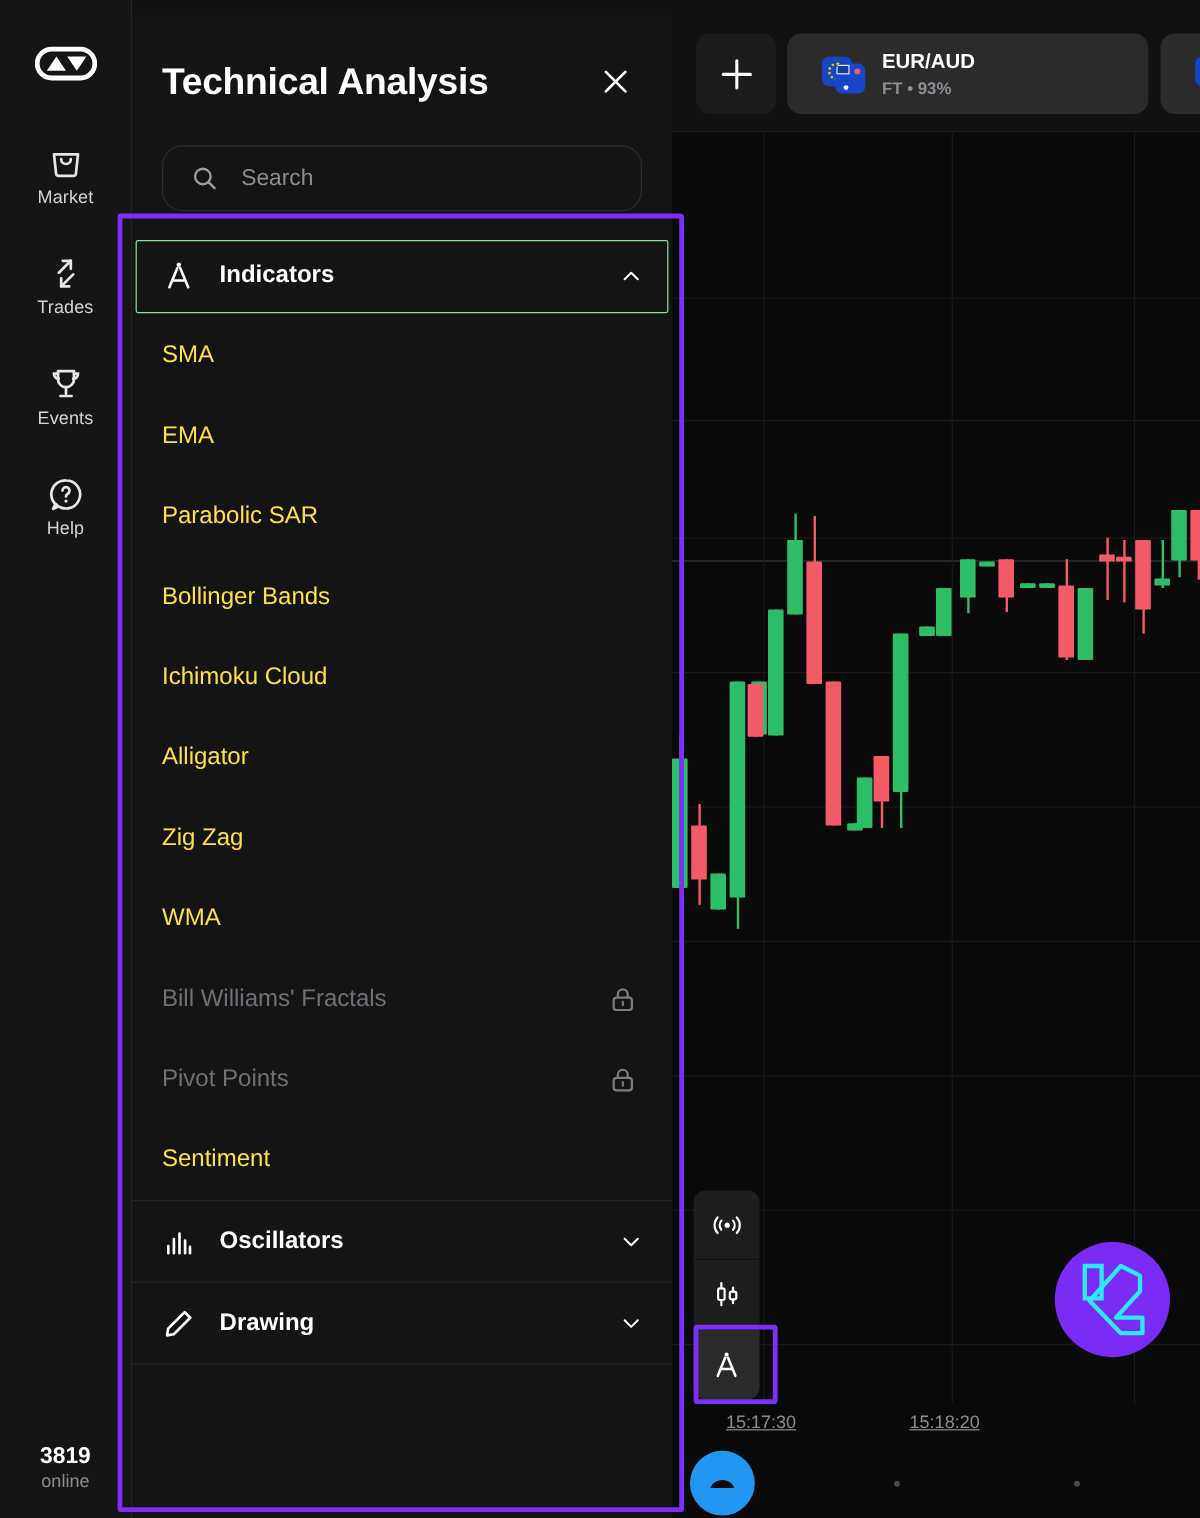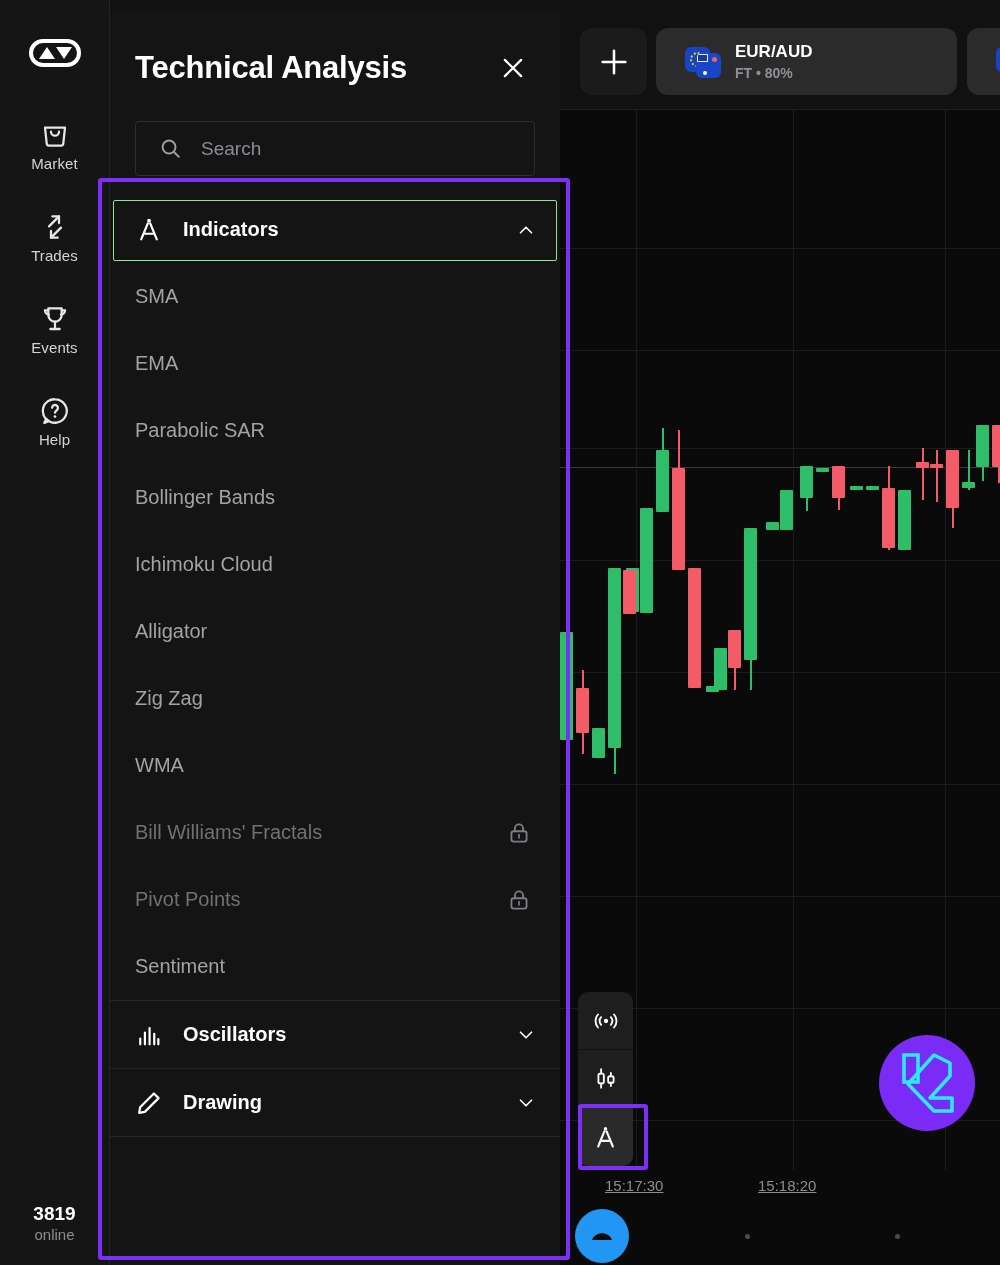--- a/index.html
+++ b/index.html
@@ -131,39 +131,39 @@
     position: absolute; left: 110px; top: 12px; width: 450px; height: 1265px;
     background: #141414; z-index: 5; overflow: hidden;
   }
   .ta-header {
     display: flex; align-items: center; justify-content: space-between;
     padding: 38px 30px 0 25px;
   }
   .ta-title { font-size: 31px; font-weight: bold; color: #ffffff; letter-spacing: -.2px; }
   .ta-close { width: 34px; height: 34px; cursor: pointer; display: flex; align-items: center; justify-content: center; }
   .ta-search {
-    margin: 35px 25px 0 25px; height: 55px; border: 1px solid #2e2e2e; border-radius: 4px;
+    margin: 35px 25px 0 25px; height: 55px; border: 1px solid #2e2e2e; border-radius: 17px;
     display: flex; align-items: center; padding-left: 22px; cursor: text;
   }
   .ta-search-icon { margin-right: 18px; display: flex; }
   .ta-search-ph { font-size: 19px; color: #8a8d93; }
 
   .cat-head {
     height: 67px; display: flex; align-items: center; padding: 0 20px 0 25px;
     cursor: pointer; position: relative;
   }
   .cat-head .cicon { width: 40px; display: flex; align-items: center; justify-content: flex-start; }
   .cat-head .clabel { font-size: 20px; font-weight: bold; color: #ffffff; flex: 1; margin-left: 8px; }
   .cat-head .cchev { width: 28px; display: flex; align-items: center; justify-content: center; }
 
   .ind-row {
     height: 67px; display: flex; align-items: center; justify-content: space-between;
     padding: 0 28px 0 25px; cursor: pointer;
   }
-  .ind-label { font-size: 20px; color: #a3a3a3; }
+  .ind-label { font-size: 20px; color: #fde047; }
   .ind-row.locked .ind-label { color: #6f7176; }
   .lock-ic { display: flex; }
   .sep { height: 1px; background: #262626; margin: 0; }
 
   
   .anno-purple {
     position: absolute; border: 4px solid #7b2ff7; border-radius: 3px;
     pointer-events: none; z-index: 20;
   }
   .anno-green {
@@ -322,21 +322,21 @@
               <div class="stars"></div>
             </div>
           <div class="flag-au">
               <div class="uj"></div>
               <div class="st1"></div>
               <div class="st2"></div>
             </div>
         </div>
         <div class="tab-text">
           <div class="tab-title">EUR/AUD</div>
-          <div class="tab-sub">FT • 80%</div>
+          <div class="tab-sub">FT • 93%</div>
         </div>
       </div>
 
       <div class="tab-pair-next">
         <div class="flagpair">
           <div class="flag-eu"></div>
 
         </div>
       </div>
     </div>

